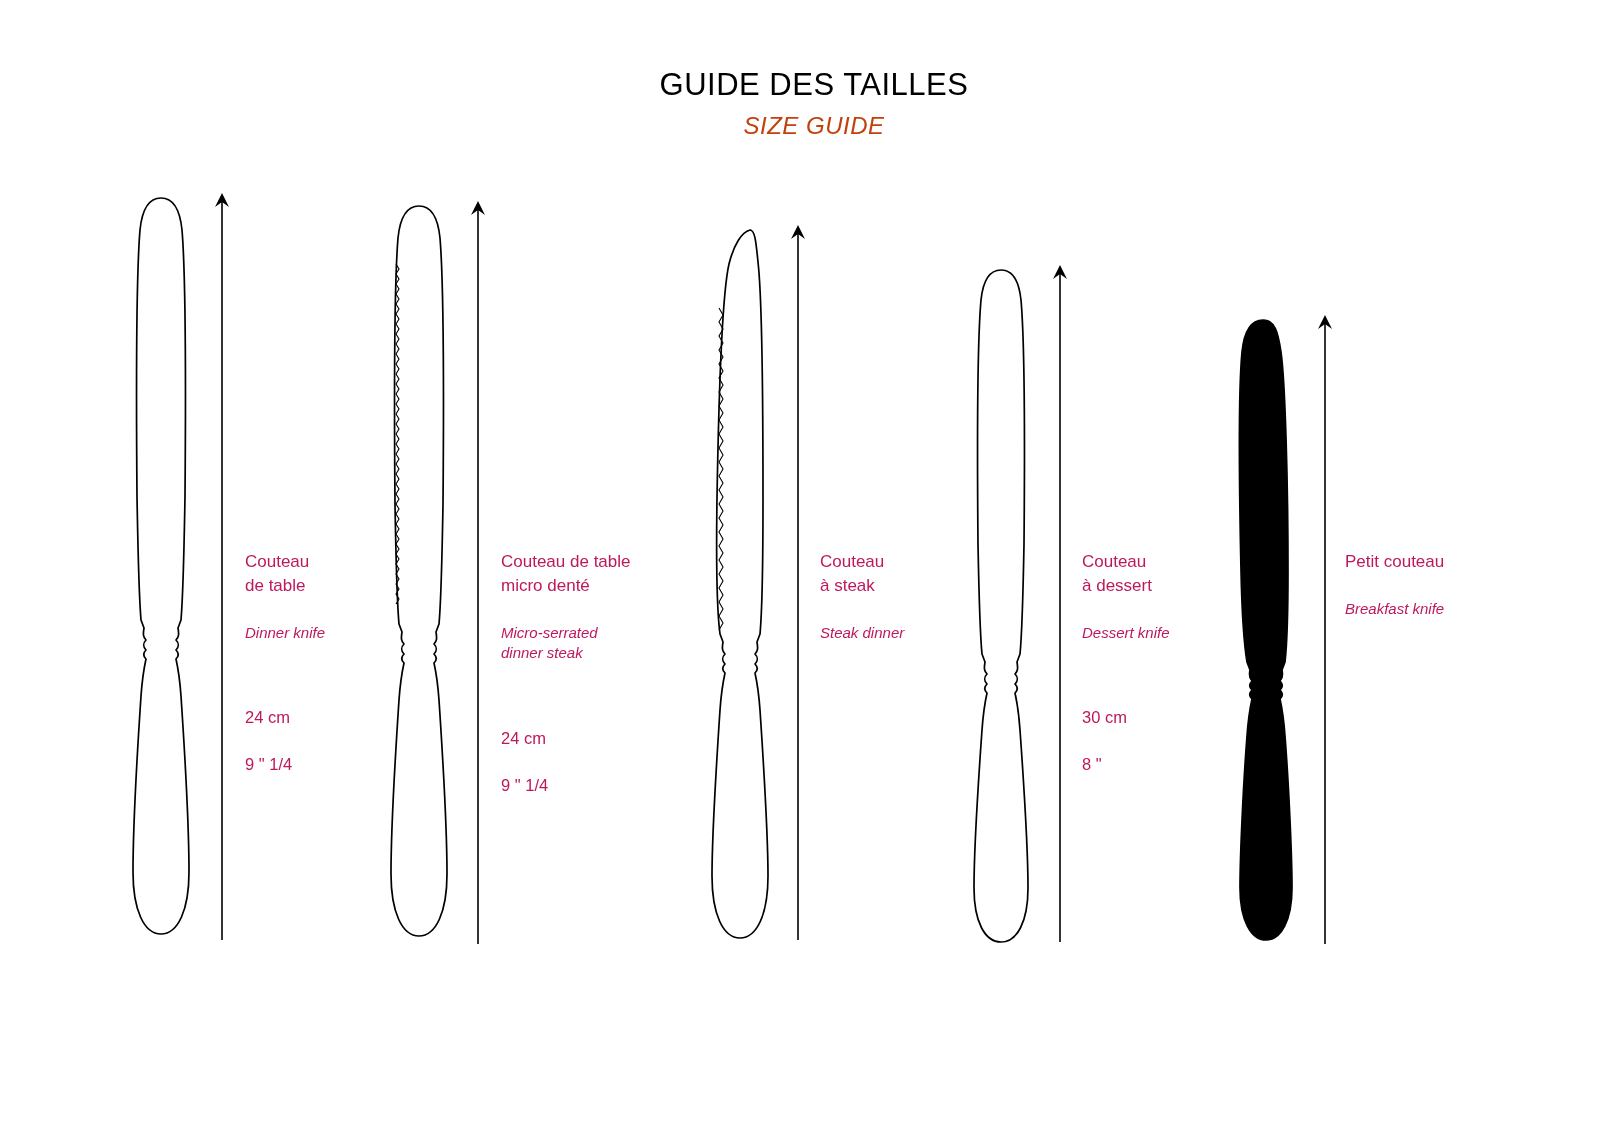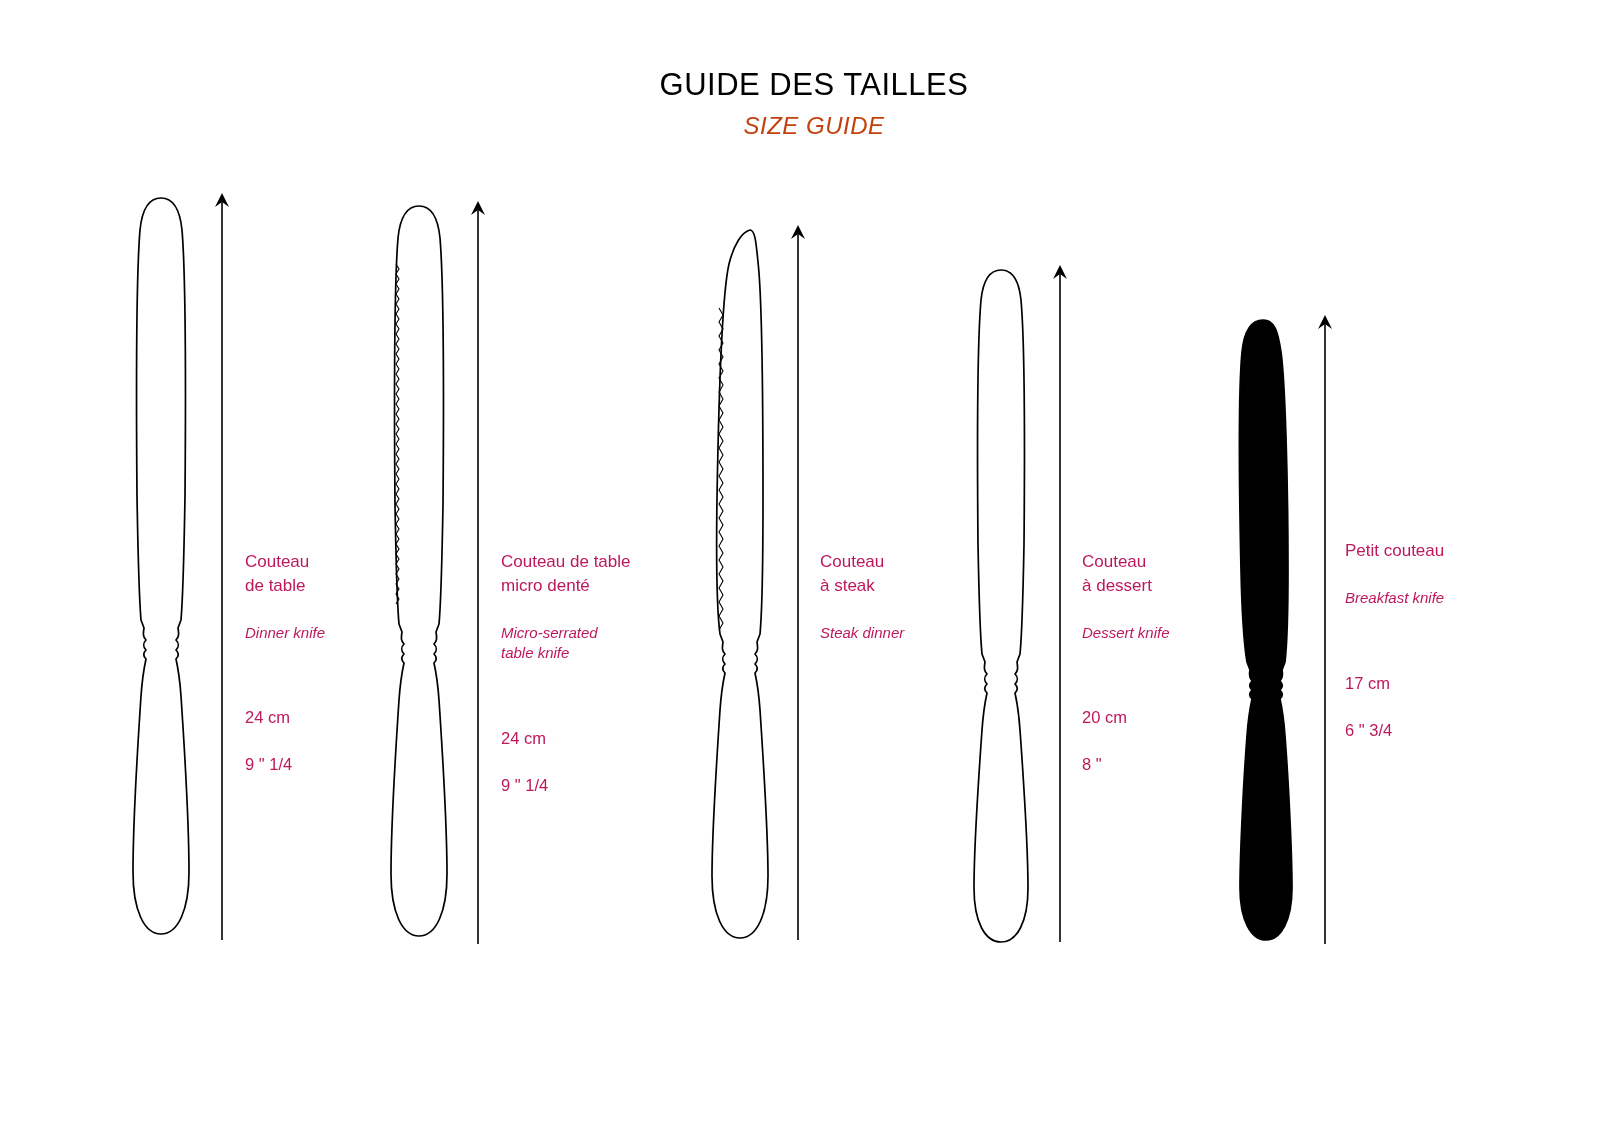--- a/index.html
+++ b/index.html
@@ -180,21 +180,21 @@
     <div class="arrow" style="left:100px; top:200px;">
       <svg width="20" height="748" viewBox="0 0 20 748">
         <line x1="10" y1="8" x2="10" y2="744" stroke="#000" stroke-width="1.6"></line>
         <path d="M10 1 L3 15 L10 10 L17 15 Z" fill="#000"></path>
       </svg>
     </div>
     <div class="caption" style="left:133px; top:527px; width:210px;">
       <div class="name">Couteau de table
 micro denté</div>
       <div class="en">Micro-serrated
-table knife</div>
+dinner steak</div>
       <div class="dims">
         <div>24 cm</div>
         <div>9 " 1/4</div>
       </div>
     </div>
   </div>
 
   <div class="knife-col" style="left:690px;">
     <div class="knife-art" style="left:8px; top:228px;">
       <svg width="86" height="714" viewBox="0 0 86 714">
@@ -269,21 +269,21 @@
       <svg width="20" height="682" viewBox="0 0 20 682">
         <line x1="10" y1="8" x2="10" y2="678" stroke="#000" stroke-width="1.6"></line>
         <path d="M10 1 L3 15 L10 10 L17 15 Z" fill="#000"></path>
       </svg>
     </div>
     <div class="caption" style="left:132px; top:527px; width:190px;">
       <div class="name">Couteau
 à dessert</div>
       <div class="en">Dessert knife</div>
       <div class="dims">
-        <div>20 cm</div>
+        <div>30 cm</div>
         <div>8 "</div>
       </div>
     </div>
   </div>
 
   <div class="knife-col" style="left:1215px;">
     <div class="knife-art" style="left:8px; top:318px;">
       <svg width="86" height="628" viewBox="0 0 86 628">
         <path d="M40 2
                  C 28 2, 21 14, 19 34
@@ -307,23 +307,19 @@
                  C 65 160, 62 62, 58 34
                  C 55 14, 52 2, 40 2 Z" fill="#000000" stroke="#000000" stroke-width="1.7" stroke-linejoin="round"></path>
       </svg>
     </div>
     <div class="arrow" style="left:100px; top:314px;">
       <svg width="20" height="634" viewBox="0 0 20 634">
         <line x1="10" y1="8" x2="10" y2="630" stroke="#000" stroke-width="1.6"></line>
         <path d="M10 1 L3 15 L10 10 L17 15 Z" fill="#000"></path>
       </svg>
     </div>
-    <div class="caption" style="left:130px; top:516px; width:200px;">
+    <div class="caption" style="left:130px; top:527px; width:200px;">
       <div class="name">Petit couteau</div>
       <div class="en">Breakfast knife</div>
-      <div class="dims">
-        <div>17 cm</div>
-        <div>6 " 3/4</div>
-      </div>
     </div>
   </div>
 
 </div>
 
 </body></html>

